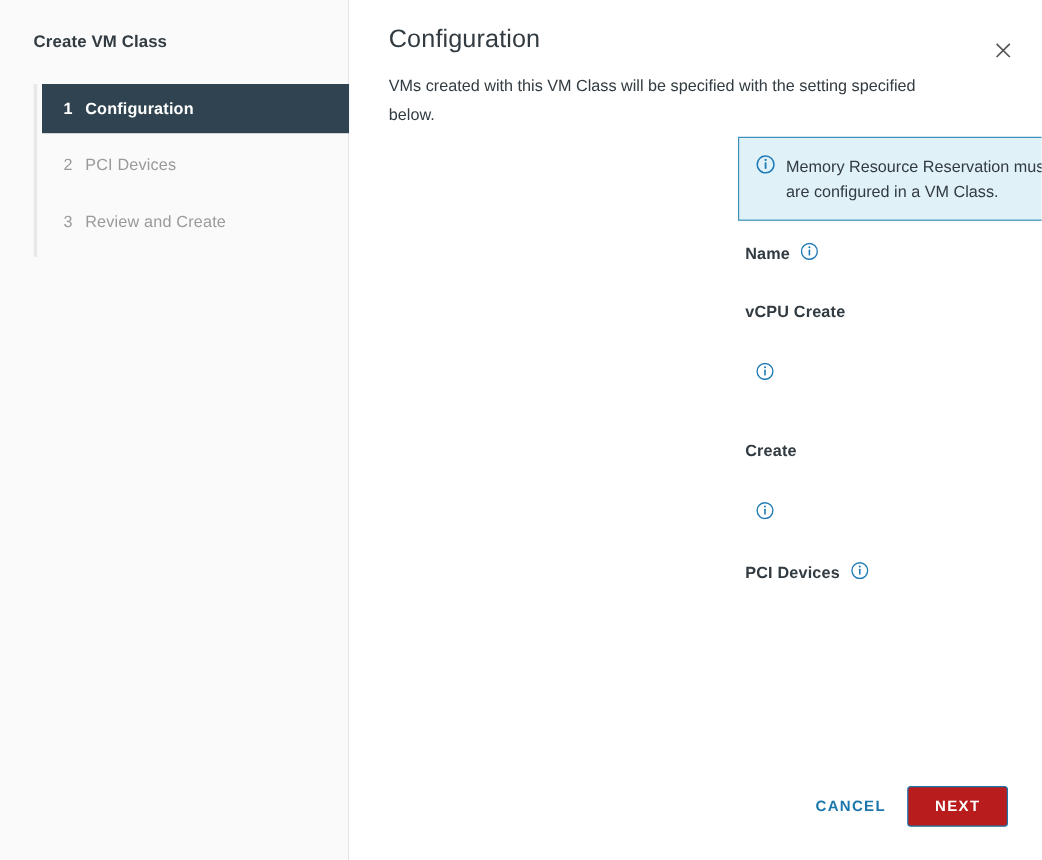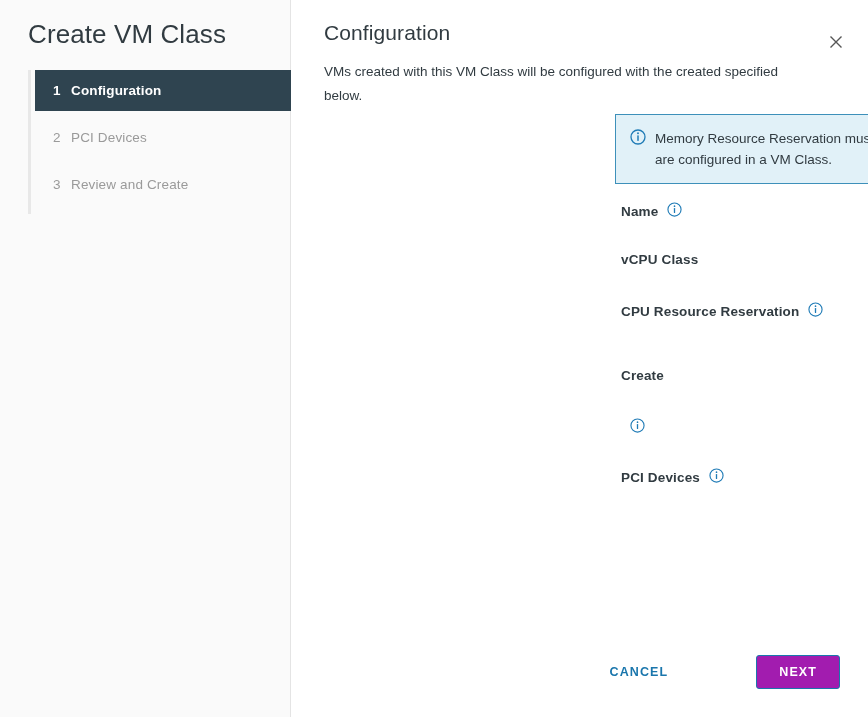--- a/index.html
+++ b/index.html
@@ -29,23 +29,23 @@
     height: 717px;
     background: #fafafa;
     border-right: 1px solid #e4e4e4;
     box-sizing: border-box;
     flex: 0 0 291px;
   }
   .wizard-title {
     position: absolute;
     left: 28px;
     top: 20px;
-    font-size: 26px;
+    font-size: 14px;
     line-height: 28px;
-    font-weight: 400;
+    font-weight: 700;
     color: #313b41;
     letter-spacing: .1px;
     white-space: nowrap;
   }
   .nav-rail {
     position: absolute;
     left: 28px;
     top: 70px;
     width: 3px;
     height: 144px;
@@ -181,43 +181,42 @@
     right: 0;
     bottom: 0;
     height: 78px;
   }
   .btn-row {
     position: absolute;
     right: 28px;
     top: 16px;
     display: flex;
     align-items: center;
-    gap: 48px;
   }
   .btn {
     font-family: "Liberation Sans", sans-serif;
     font-size: 12.5px;
     letter-spacing: 1.1px;
     cursor: pointer;
     border-radius: 3px;
   }
   .btn-link {
     background: transparent;
     border: 1px solid transparent;
     color: #1a76ac;
     padding: 8px 14px;
     font-weight: 600;
   }
   .btn-primary {
-    background: #a21caf;
+    background: #b91c1c;
     border: 1px solid #1a76ac;
     color: #ffffff;
     padding: 9px 22px;
     font-weight: 600;
-    margin-left: 25px;
+    margin-left: 3px;
   }
 
   
   .bg-edge {
     position: absolute;
     left: 0;
     top: 0;
     width: 8px;
     height: 717px;
     pointer-events: none;
@@ -274,21 +273,21 @@
         <span class="nav-label">Review and Create</span>
       </div>
 
     </div>
   </div>
 
   <div class="wizard-main">
 
     <div class="main-head">
       <div class="page-title">Configuration</div>
-      <div class="page-desc">VMs created with this VM Class will be configured with the created specified below.</div>
+      <div class="page-desc">VMs created with this VM Class will be specified with the setting specified below.</div>
 
       <div class="close-btn">
         <svg width="28" height="28" viewBox="0 0 28 28" aria-hidden="true">
           <path d="M8.5 8.5 L19.5 19.5 M19.5 8.5 L8.5 19.5" stroke="#565656" stroke-width="1.4" fill="none"></path>
         </svg>
       </div>
     </div>
 
     <div class="alert">
       <span class="alert-icon">
@@ -313,28 +312,27 @@
               <circle cx="8" cy="4.4" r="0.9" fill="#1f7bb6"></circle>
               <rect x="7.3" y="6.3" width="1.4" height="5.4" rx="0.6" fill="#1f7bb6"></rect>
             </svg>
           </span>
         </div>
 
       </div>
 
       <div class="form-row">
         <div class="field-label">
-          <span>vCPU Class</span>
+          <span>vCPU Create</span>
         </div>
 
       </div>
 
       <div class="form-row tall">
         <div class="field-label">
-          <span>CPU Resource Reservation</span>
           <span class="info-ico">
             <svg width="15" height="15" viewBox="0 0 16 16" aria-hidden="true">
               <circle cx="8" cy="8" r="7" fill="none" stroke="#1f7bb6" stroke-width="1.2"></circle>
               <circle cx="8" cy="4.4" r="0.9" fill="#1f7bb6"></circle>
               <rect x="7.3" y="6.3" width="1.4" height="5.4" rx="0.6" fill="#1f7bb6"></rect>
             </svg>
           </span>
         </div>
 
       </div>

